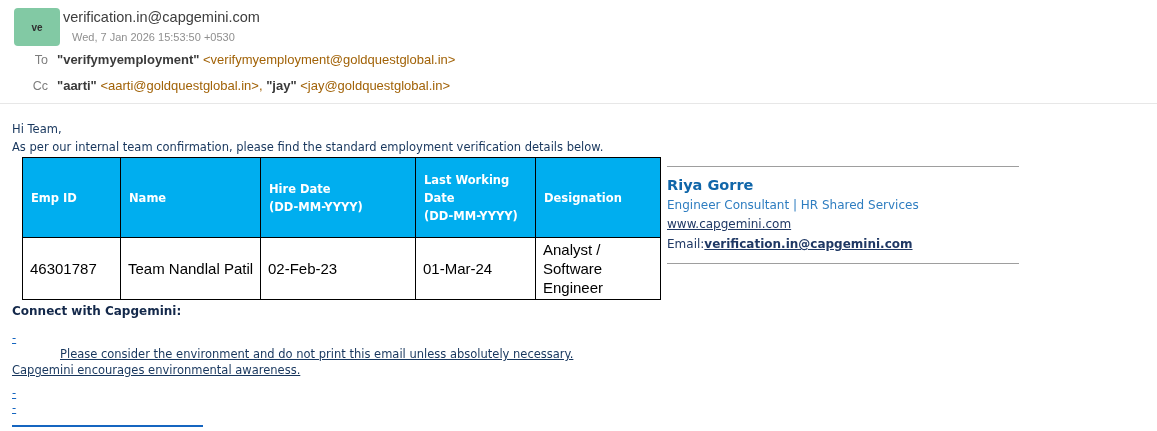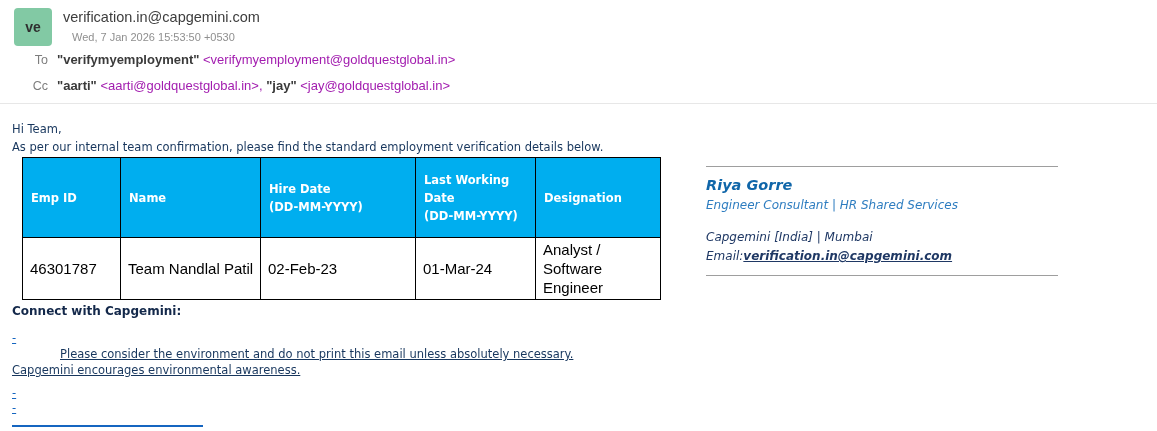--- a/index.html
+++ b/index.html
@@ -1,48 +1,48 @@
 <!DOCTYPE html>
 <html><head>
 <meta charset="utf-8">
 <style>
   html,body{margin:0;padding:0;background:#fff;}
   body{width:1157px;height:431px;position:relative;font-family:"Liberation Sans",sans-serif;overflow:hidden;}
 
   
   .meta{position:absolute;top:0;left:0;width:1157px;height:103px;border-bottom:1px solid #e7e7e7;background:#fff;}
-  .avatar{position:absolute;left:14px;top:8px;width:38px;height:38px;border-radius:4px;background:#82c9a4;
-          display:flex;align-items:center;justify-content:center;font-size:14px;font-weight:bold;color:#2f2f2f;cursor:pointer;}
+  .avatar{position:absolute;left:14px;top:8px;width:46px;height:38px;border-radius:4px;background:#82c9a4;
+          display:flex;align-items:center;justify-content:center;font-size:10px;font-weight:bold;color:#2f2f2f;cursor:pointer;}
   .from-line{position:absolute;left:63px;top:9px;font-size:14.5px;color:#3d3d3d;}
   .date-line{position:absolute;left:72px;top:31px;font-size:11px;color:#8f8f8f;}
   .addr-row{position:absolute;left:0;font-size:13px;color:#8a8a8a;}
   .addr-row .lbl{display:inline-block;width:48px;text-align:right;color:#7d7d7d;font-size:12.5px;}
   .addr-row .val{margin-left:9px;}
   .addr-name{color:#3a3a3a;font-weight:bold;}
-  .addr-email{color:#a21caf;}
+  .addr-email{color:#a16207;}
   .row-to{top:52px;}
   .row-cc{top:78px;}
 
   
   .bodytext{font-family:"DejaVu Sans",sans-serif;color:#17365d;font-size:11.5px;}
   .greeting{position:absolute;left:12px;top:122px;}
   .intro{position:absolute;left:12px;top:140px;}
 
   
   table.verif{position:absolute;left:22px;top:157px;border-collapse:collapse;table-layout:fixed;width:638px;}
   table.verif,
   table.verif th, table.verif td{border:1.5px solid #000;}
   table.verif th{background:#00aeef;color:#fff;font-family:"DejaVu Sans",sans-serif;font-size:11.5px;font-weight:bold;
                  text-align:left;vertical-align:middle;padding:4px 6px 4px 8px;height:71px;line-height:18px;}
   table.verif td{font-family:"Liberation Sans",sans-serif;font-size:15px;color:#000;text-align:left;
                  vertical-align:middle;padding:2px 4px 2px 7px;height:56px;line-height:19px;background:#fff;}
   .th-sub{display:block;font-weight:bold;}
 
   
-  .sig{position:absolute;left:706px;top:166px;width:352px;font-family:"DejaVu Sans",sans-serif;font-style:italic;}
+  .sig{position:absolute;left:667px;top:166px;width:352px;font-family:"DejaVu Sans",sans-serif;}
   .sig-rule{border:none;border-top:1px solid #9e9e9e;margin:0;}
   .sig-name{margin-top:10px;font-size:14.5px;font-weight:bold;color:#1066a9;}
   .sig-title{margin-top:5px;font-size:12px;color:#2e7dc0;}
   .sig-company{margin-top:18px;font-size:12px;color:#1f3864;}
   .sig-www{margin-top:5px;font-size:12px;color:#1f3864;text-decoration:underline;cursor:pointer;display:inline-block;}
   .sig-email-line{margin-top:5px;font-size:12px;color:#1f3864;}
   .sig-email-link{font-weight:bold;text-decoration:underline;cursor:pointer;color:#1f3864;}
   .sig .sig-rule.bottom{margin-top:12px;}
 
   
@@ -122,21 +122,23 @@
       <td>01-Mar-24</td>
       <td>Analyst / Software Engineer</td>
     </tr>
   </tbody>
 </table>
 
 <div class="sig">
   <hr class="sig-rule top">
   <div class="sig-name">Riya Gorre</div>
   <div class="sig-title">Engineer Consultant | HR Shared Services</div>
-  <div class="sig-company">Capgemini [India] | Mumbai</div>
+  <div>
+    <span class="sig-www">www.capgemini.com</span>
+  </div>
   <div class="sig-email-line">
     <span>Email:</span><span class="sig-email-link">verification.in@capgemini.com</span>
   </div>
   <hr class="sig-rule bottom">
 </div>
 
 <div class="connect">Connect with Capgemini:</div>
 <div class="dash-link dash1">-</div>
 <div class="env env1">Please consider the environment and do not print this email unless absolutely necessary.</div>
 <div class="env env2">Capgemini encourages environmental awareness.</div>

